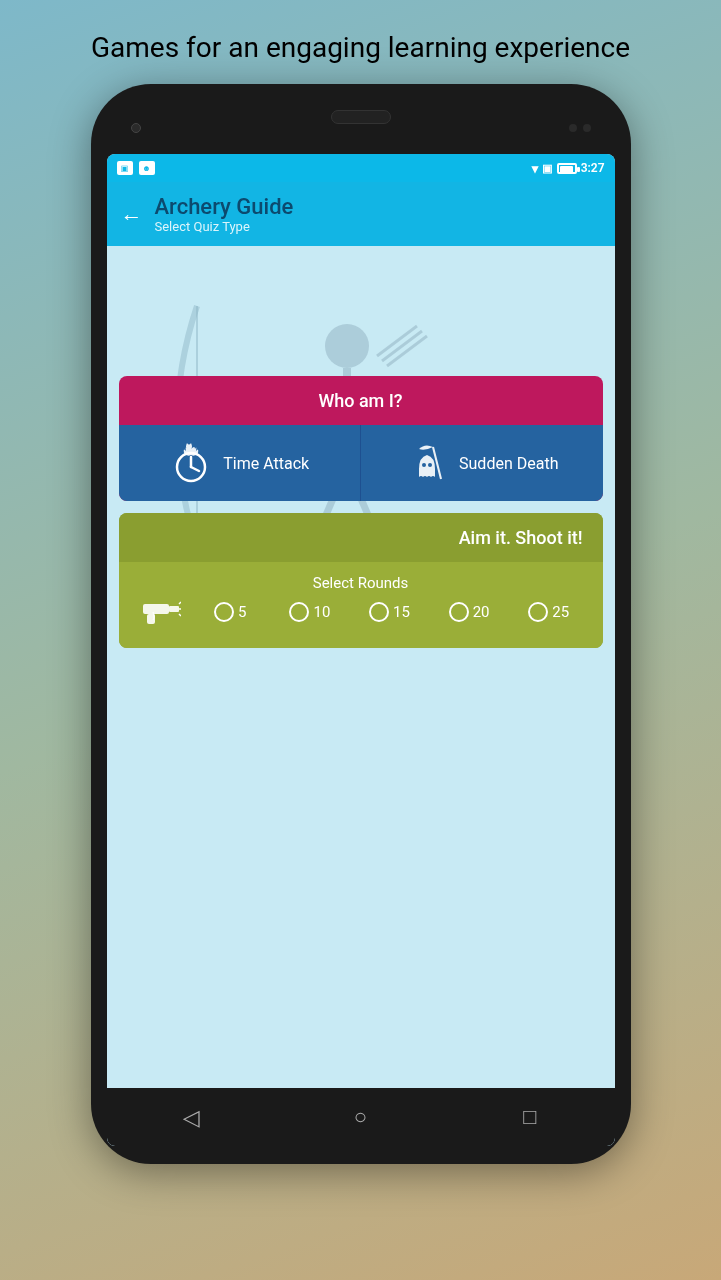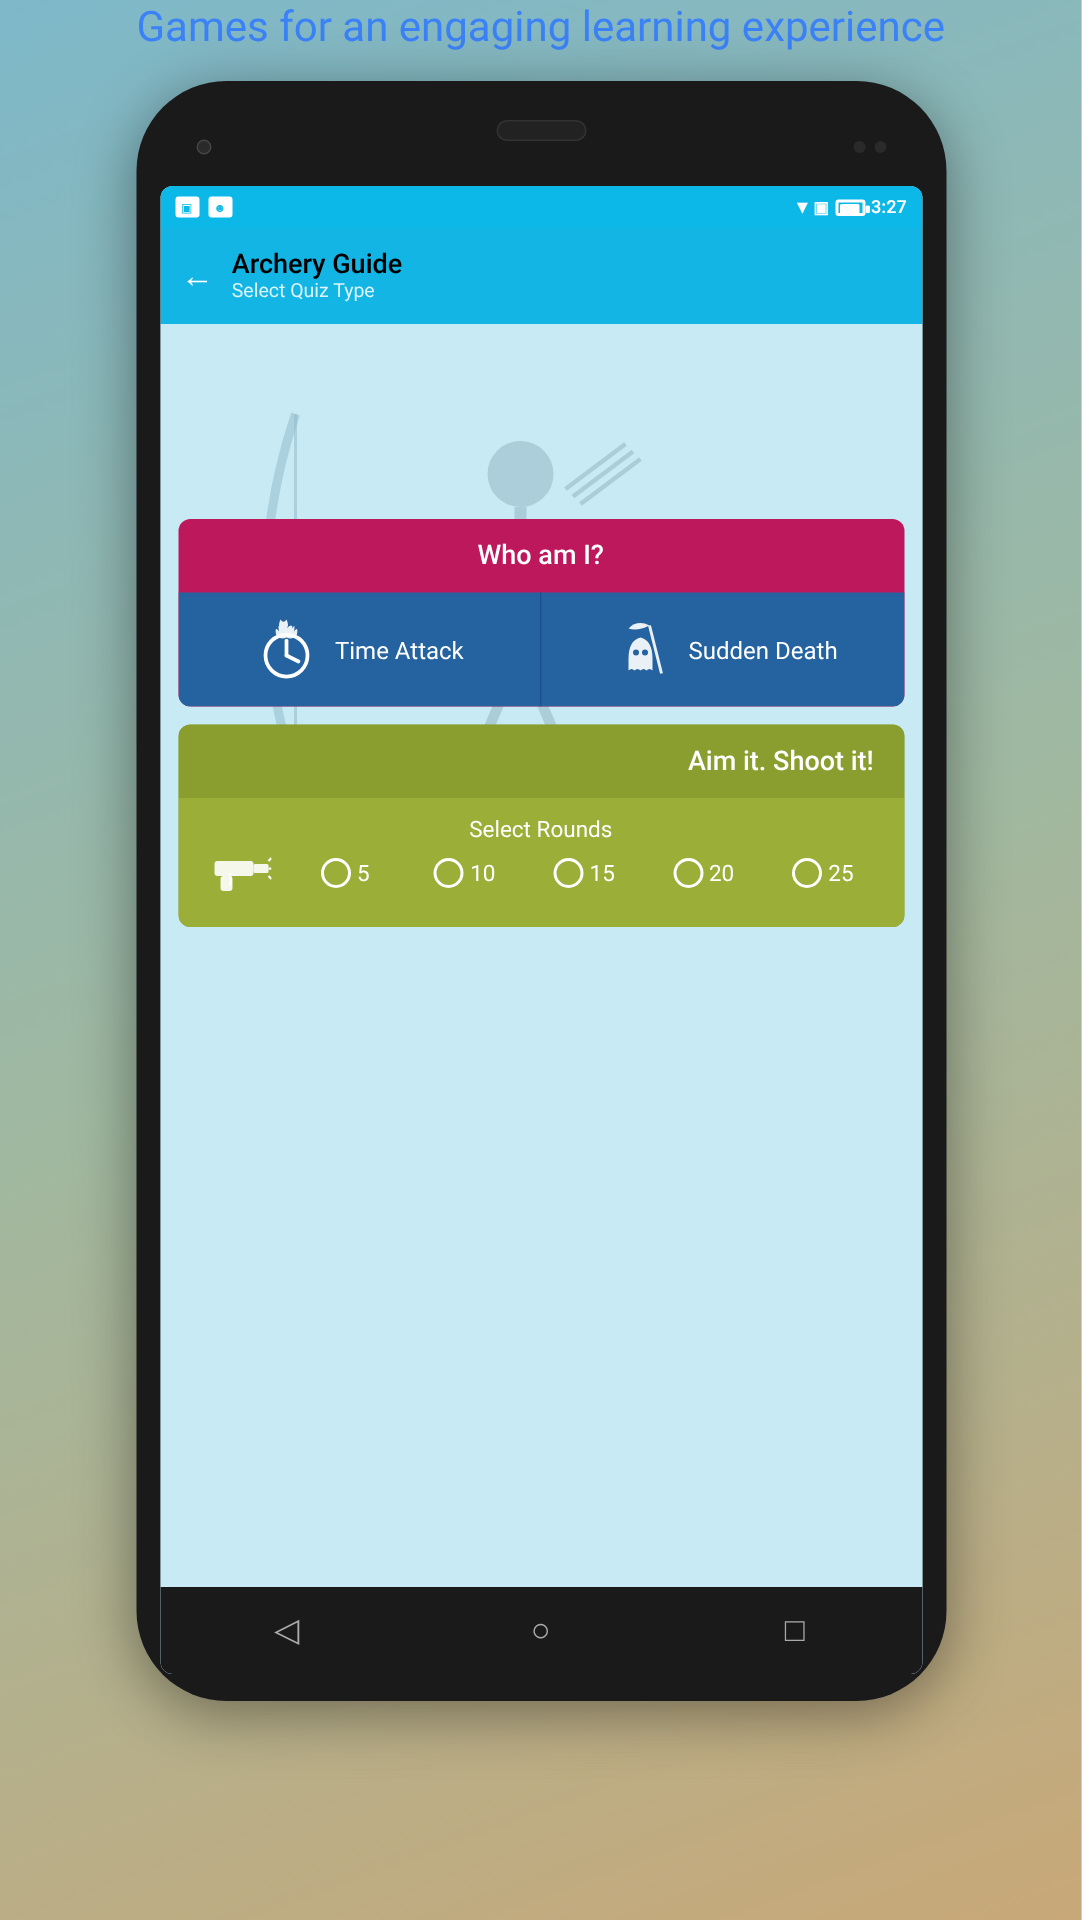--- a/index.html
+++ b/index.html
@@ -7,23 +7,24 @@
       width: 721px;
       height: 1280px;
       background: linear-gradient(160deg, #7eb8c9 0%, #a0b8a0 50%, #c8a878 100%);
       display: flex;
       flex-direction: column;
       align-items: center;
       font-family: 'Roboto', Arial, sans-serif;
       overflow: hidden;
     }
     .tagline {
+      margin-top: 30px;
       font-size: 28px;
       font-weight: 400;
-      color: #3b82f6;
+      color: #000000;
       text-align: center;
       padding: 0 20px;
       line-height: 1.3;
     }
     .phone-outer {
       width: 540px;
       height: 1080px;
       background: #1a1a1a;
       border-radius: 60px;
       margin-top: 18px;
@@ -143,22 +144,22 @@
       flex-shrink: 0;
       gap: 12px;
     }
     .back-arrow {
       color: white;
       font-size: 22px;
       cursor: pointer;
     }
     .app-bar-text {}
     .app-bar-title {
-      color: #000000;
-      font-size: 18px;
+      color: #0c4a6e;
+      font-size: 22px;
       font-weight: 500;
     }
     .app-bar-subtitle {
       color: rgba(255,255,255,0.85);
       font-size: 13px;
     }
     
     .screen-content {
       flex: 1;
       background: #c8eaf4;

